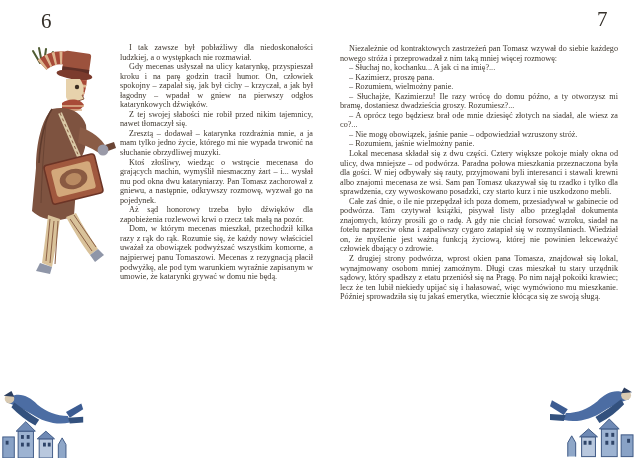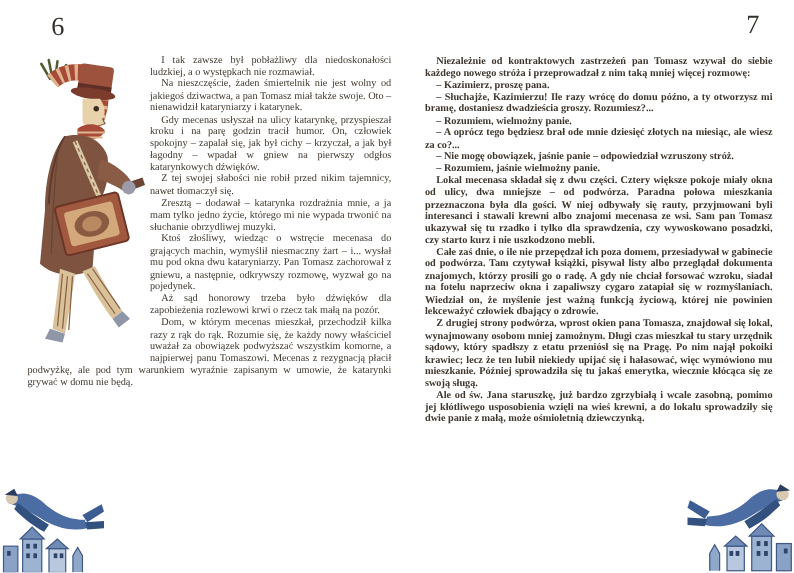--- a/index.html
+++ b/index.html
@@ -20,21 +20,21 @@
 
   .left-text {
     position:absolute; left:22px; top:43px; width:291px;
     font-size:8.2px; line-height:9.55px; text-align:justify;
   }
   .illu-float {
     float:left; width:97px; height:247px; margin-right:1px;
   }
   .right-text {
     position:absolute; left:340px; top:44px; width:278px;
-    font-size:8.2px; line-height:9.55px; text-align:justify;font-weight:bold;
+    font-size:8.2px; line-height:9.55px; text-align:justify;
   }
   .para { text-indent:9px; }
 
   .vignette { position:absolute; }
   #vig-left  { left:0px;  top:391px; width:86px; height:67px; }
   #vig-right { left:548px; top:386px; width:87px; height:72px; }
   #vig-right svg { transform:scaleX(-1); }
   .vignette svg, .illu-float svg { width:100%; height:100%; display:block; }
 </style>
 </head>
@@ -94,43 +94,42 @@
 
       <path d="M44 174 C52 188, 60 202, 68 212 L76 206 C68 194, 60 182, 54 170 Z" fill="#d9c29a"></path>
       <path d="M48 176 L70 208 M52 172 L74 204" stroke="#8a5f45" stroke-width="1"></path>
 
       <path d="M18 220 L30 224 L28 231 L14 228 Z" fill="#8f96a8"></path>
       <path d="M68 212 L76 206 L82 212 L73 219 Z" fill="#8f96a8"></path>
     </svg>
   </div>
   <div>
       <p class="para">I tak zawsze był pobłażliwy dla niedoskonałości ludzkiej, a o występkach nie rozmawiał.</p>
-      <p class="para">Na nieszczęście, żaden śmiertelnik nie jest wolny od jakiegoś dziwactwa, a pan Tomasz miał także swoje. Oto – nienawidził kataryniarzy i katarynek.</p>
       <p class="para">Gdy mecenas usłyszał na ulicy katarynkę, przyspieszał kroku i na parę godzin tracił humor. On, człowiek spokojny – zapalał się, jak był cichy – krzyczał, a jak był łagodny – wpadał w gniew na pierwszy odgłos katarynkowych dźwięków.</p>
       <p class="para">Z tej swojej słabości nie robił przed nikim tajemnicy, nawet tłomaczył się.</p>
       <p class="para">Zresztą – dodawał – katarynka rozdrażnia mnie, a ja mam tylko jedno życie, którego mi nie wypada trwonić na słuchanie obrzydliwej muzyki.</p>
       <p class="para">Ktoś złośliwy, wiedząc o wstręcie mecenasa do grających machin, wymyślił niesmaczny żart – i... wysłał mu pod okna dwu kataryniarzy. Pan Tomasz zachorował z gniewu, a następnie, odkrywszy rozmowę, wyzwał go na pojedynek.</p>
       <p class="para">Aż sąd honorowy trzeba było dźwięków dla zapobieżenia rozlewowi krwi o rzecz tak małą na pozór.</p>
       <p class="para">Dom, w którym mecenas mieszkał, przechodził kilka razy z rąk do rąk. Rozumie się, że każdy nowy właściciel uważał za obowiązek podwyższać wszystkim komorne, a najpierwej panu Tomaszowi. Mecenas z rezygnacją płacił podwyżkę, ale pod tym warunkiem wyraźnie zapisanym w umowie, że katarynki grywać w domu nie będą.</p>
     </div>
 </div>
 
 <div class="right-text">
   <div>
       <p class="para">Niezależnie od kontraktowych zastrzeżeń pan Tomasz wzywał do siebie każdego nowego stróża i przeprowadzał z nim taką mniej więcej rozmowę:</p>
+      <p class="para">– Słuchaj no, kochanku... A jak ci na imię?...</p>
       <p class="para">– Kazimierz, proszę pana.</p>
+      <p class="para">– Rozumiem, wielmożny panie.</p>
       <p class="para">– Słuchajże, Kazimierzu! Ile razy wrócę do domu późno, a ty otworzysz mi bramę, dostaniesz dwadzieścia groszy. Rozumiesz?...</p>
-      <p class="para">– Rozumiem, wielmożny panie.</p>
-      <p class="para">– A oprócz tego będziesz brał ode mnie dziesięć złotych na miesiąc, ale wiesz za co?...</p>
+      <p class="para">– A oprócz tego będziesz brał ode mnie dziesięć złotych na siadał, ale wiesz za co?...</p>
       <p class="para">– Nie mogę obowiązek, jaśnie panie – odpowiedział wzruszony stróż.</p>
       <p class="para">– Rozumiem, jaśnie wielmożny panie.</p>
       <p class="para">Lokal mecenasa składał się z dwu części. Cztery większe pokoje miały okna od ulicy, dwa mniejsze – od podwórza. Paradna połowa mieszkania przeznaczona była dla gości. W niej odbywały się rauty, przyjmowani byli interesanci i stawali krewni albo znajomi mecenasa ze wsi. Sam pan Tomasz ukazywał się tu rzadko i tylko dla sprawdzenia, czy wywoskowano posadzki, czy starto kurz i nie uszkodzono mebli.</p>
       <p class="para">Całe zaś dnie, o ile nie przepędzał ich poza domem, przesiadywał w gabinecie od podwórza. Tam czytywał książki, pisywał listy albo przeglądał dokumenta znajomych, którzy prosili go o radę. A gdy nie chciał forsować wzroku, siadał na fotelu naprzeciw okna i zapaliwszy cygaro zatapiał się w rozmyślaniach. Wiedział on, że myślenie jest ważną funkcją życiową, której nie powinien lekceważyć człowiek dbający o zdrowie.</p>
       <p class="para">Z drugiej strony podwórza, wprost okien pana Tomasza, znajdował się lokal, wynajmowany osobom mniej zamożnym. Długi czas mieszkał tu stary urzędnik sądowy, który spadłszy z etatu przeniósł się na Pragę. Po nim najął pokoiki krawiec; lecz że ten lubił niekiedy upijać się i hałasować, więc wymówiono mu mieszkanie. Później sprowadziła się tu jakaś emerytka, wiecznie kłócąca się ze swoją sługą.</p>
-      <p class="para">Ale od św. Jana staruszkę, już bardzo zgrzybiałą i wcale zasobną, pomimo jej kłótliwego usposobienia wzięli na wieś krewni, a do lokalu sprowadziły się dwie panie z małą, może ośmioletnią dziewczynką.</p>
     </div>
 </div>
 
 <div class="vignette" id="vig-left">
   <svg viewBox="0 0 88 70" xmlns="http://www.w3.org/2000/svg">
 
     <g stroke="#3f5985" stroke-width="1">
       <rect x="2" y="48" width="12" height="22" fill="#89a2c6"></rect>
       <rect x="18" y="42" width="16" height="28" fill="#9db3d2"></rect>
       <path d="M16 42 L26 32 L36 42 Z" fill="#6f8ab5"></path>

